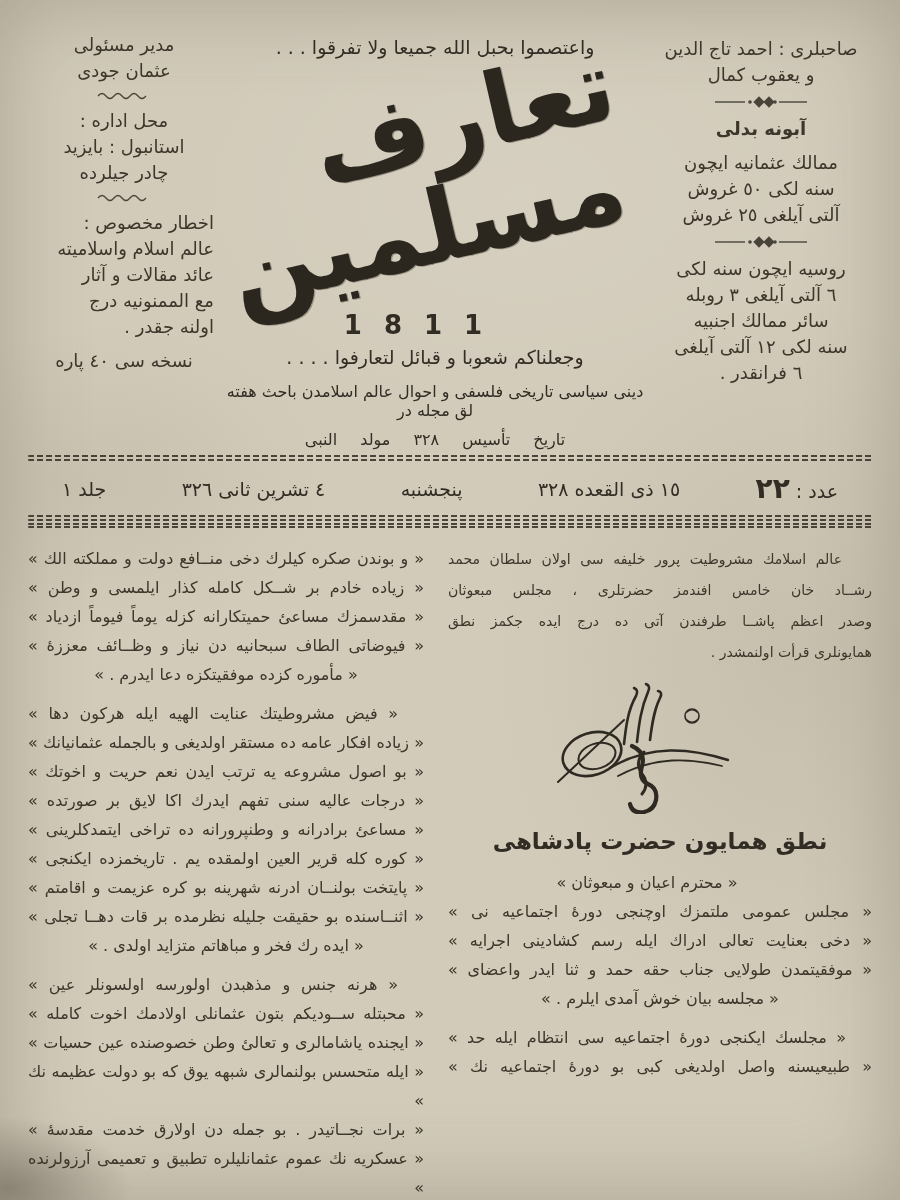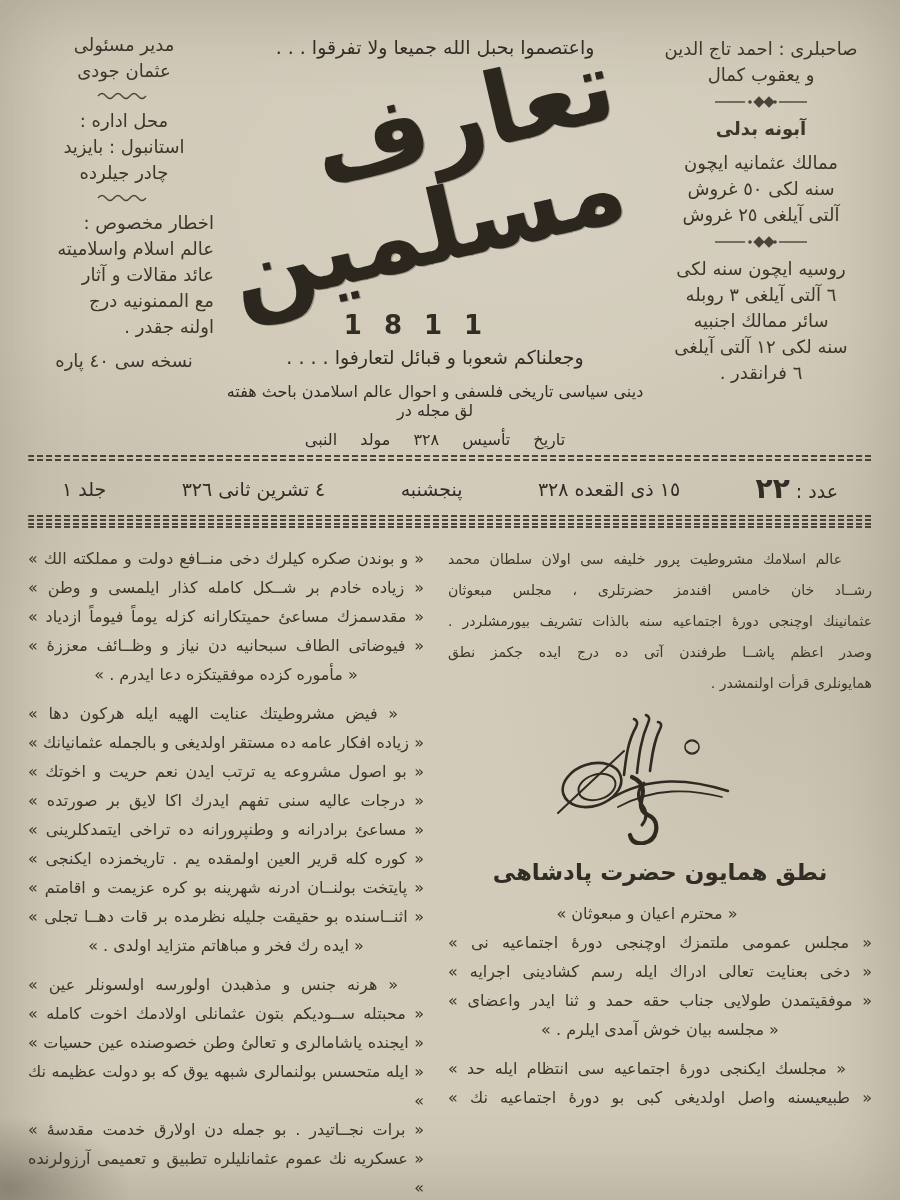--- a/index.html
+++ b/index.html
@@ -241,21 +241,20 @@
         </div>
     </div>
   </div>
 
   <div class="columns">
 
     <div class="col first">
       <div class="intro">
           <div class="iline indent">عالم اسلامك مشروطيت پرور خليفه سى اولان سلطان محمد</div>
           <div class="iline">رشــاد خان خامس افندمز حضرتلرى ، مجلس مبعوثان</div>
-          <div class="iline">عثمانينك اوچنجى دورهٔ اجتماعيه سنه بالذات تشريف بيورمشلردر .</div>
           <div class="iline">وصدر اعظم پاشــا طرفندن آتى ده درج ايده جكمز نطق</div>
           <div class="iline short">همايونلرى قرأت اولنمشدر .</div>
         </div>
 
       <div class="tughra-wrap">
         <svg width="200" height="132" viewBox="0 0 200 132">
           <g fill="none" stroke="#2e2a22" stroke-linecap="round">
 
             <ellipse cx="52" cy="72" rx="30" ry="21" transform="rotate(-18 52 72)" stroke-width="2.6"></ellipse>
             <ellipse cx="57" cy="74" rx="19" ry="12.5" transform="rotate(-18 57 74)" stroke-width="2"></ellipse>

